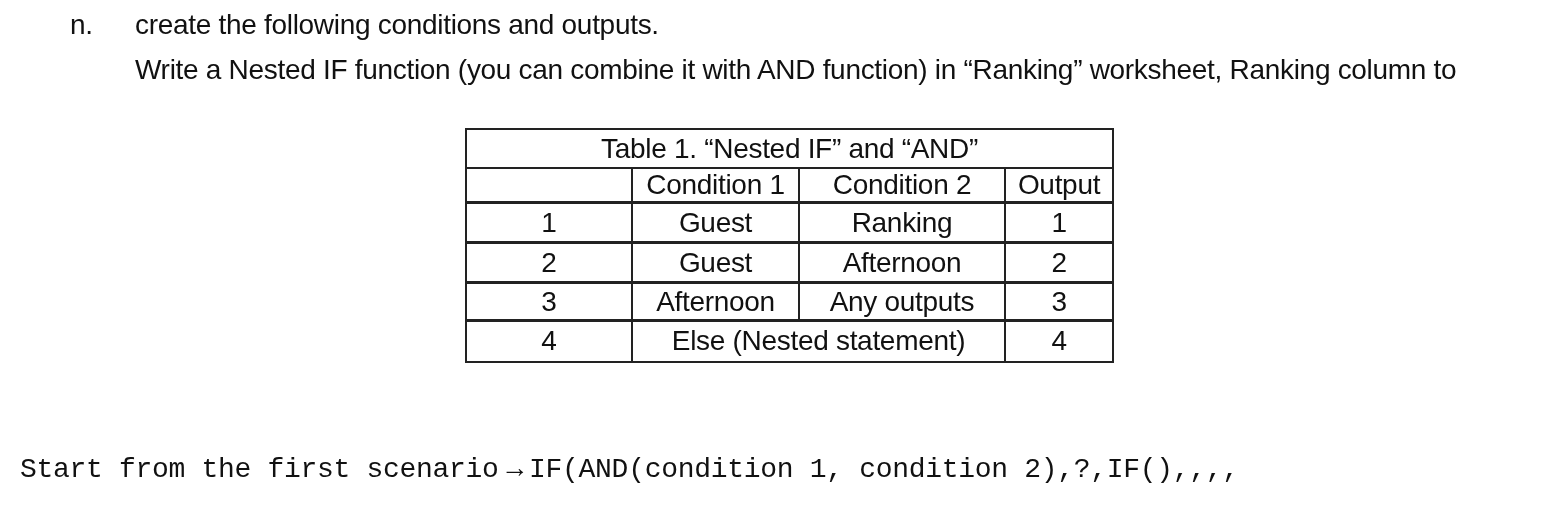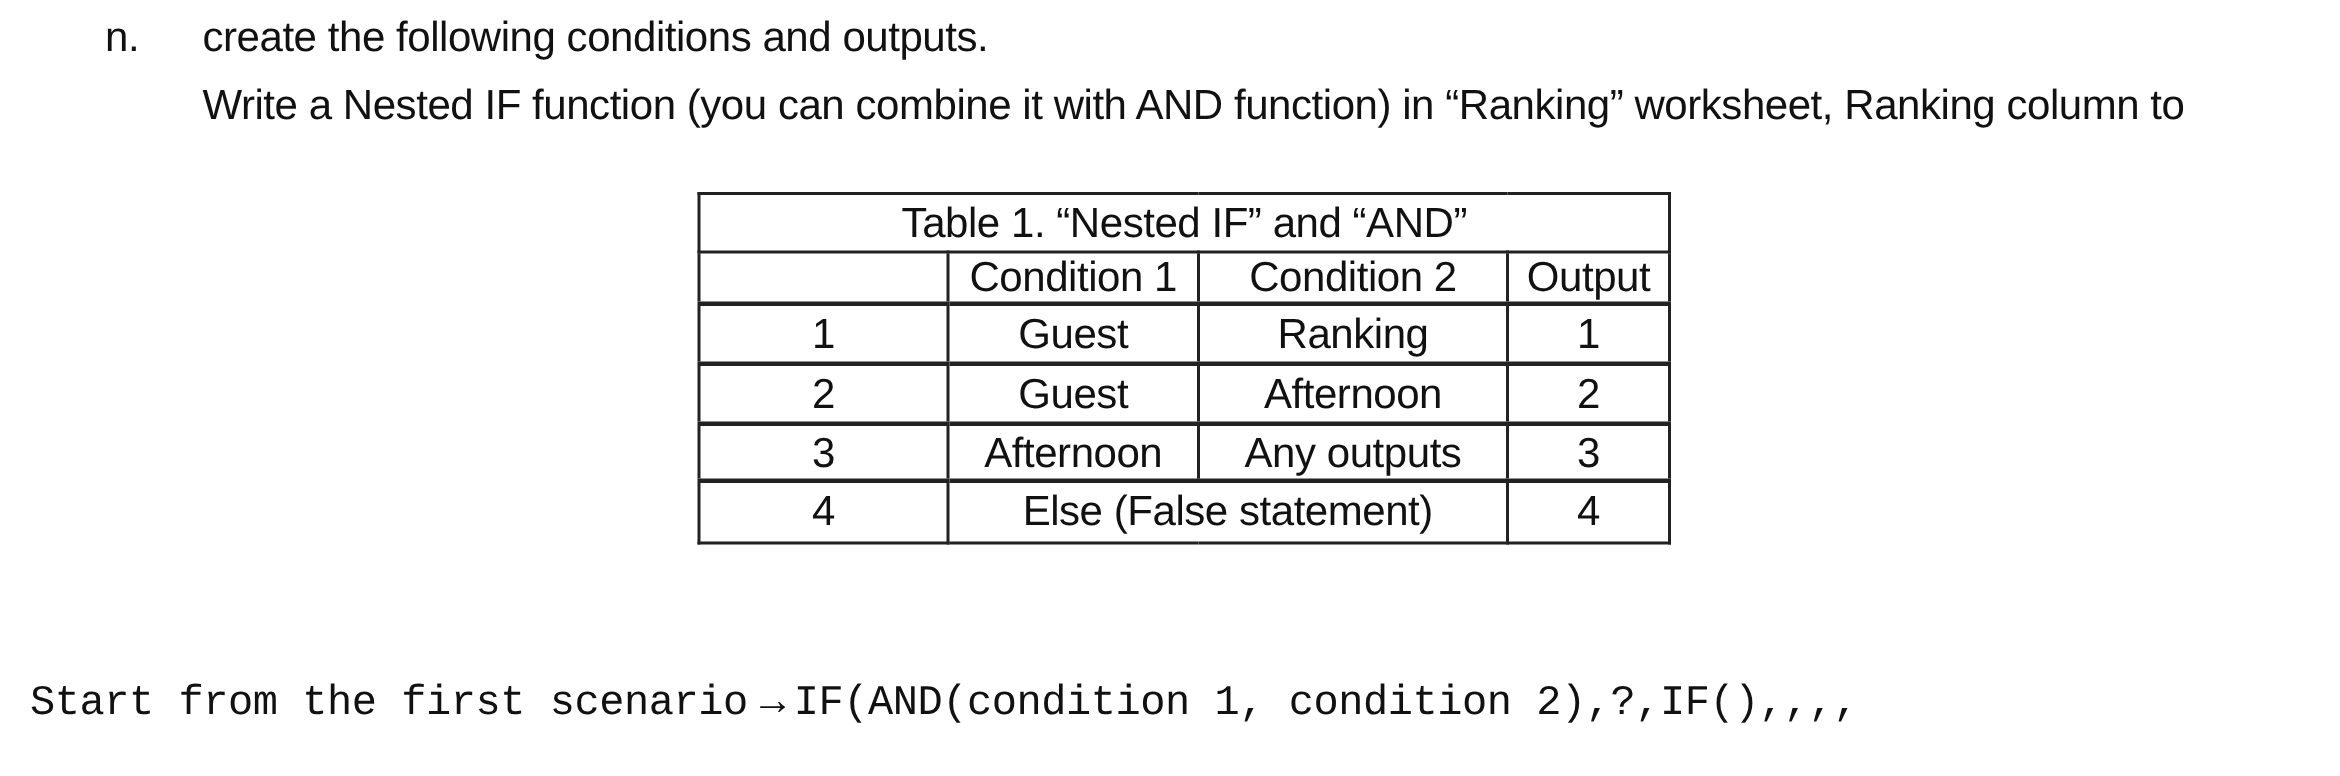--- a/index.html
+++ b/index.html
@@ -124,21 +124,21 @@
       <td>2</td>
     </tr>
     <tr class="r-data" style="height:38px">
       <td>3</td>
       <td>Afternoon</td>
       <td>Any outputs</td>
       <td>3</td>
     </tr>
     <tr class="r-data" style="height:41px">
       <td>4</td>
-      <td colspan="2">Else (False statement)</td>
+      <td colspan="2">Else (Nested statement)</td>
       <td>4</td>
     </tr>
   </tbody>
 </table>
 
 <div class="footer">
   <span>Start from the first scenario</span><span class="arrow">→</span><span>IF(AND(condition 1, condition 2),?,IF(),,,,</span>
 </div>
 
 </body></html>

